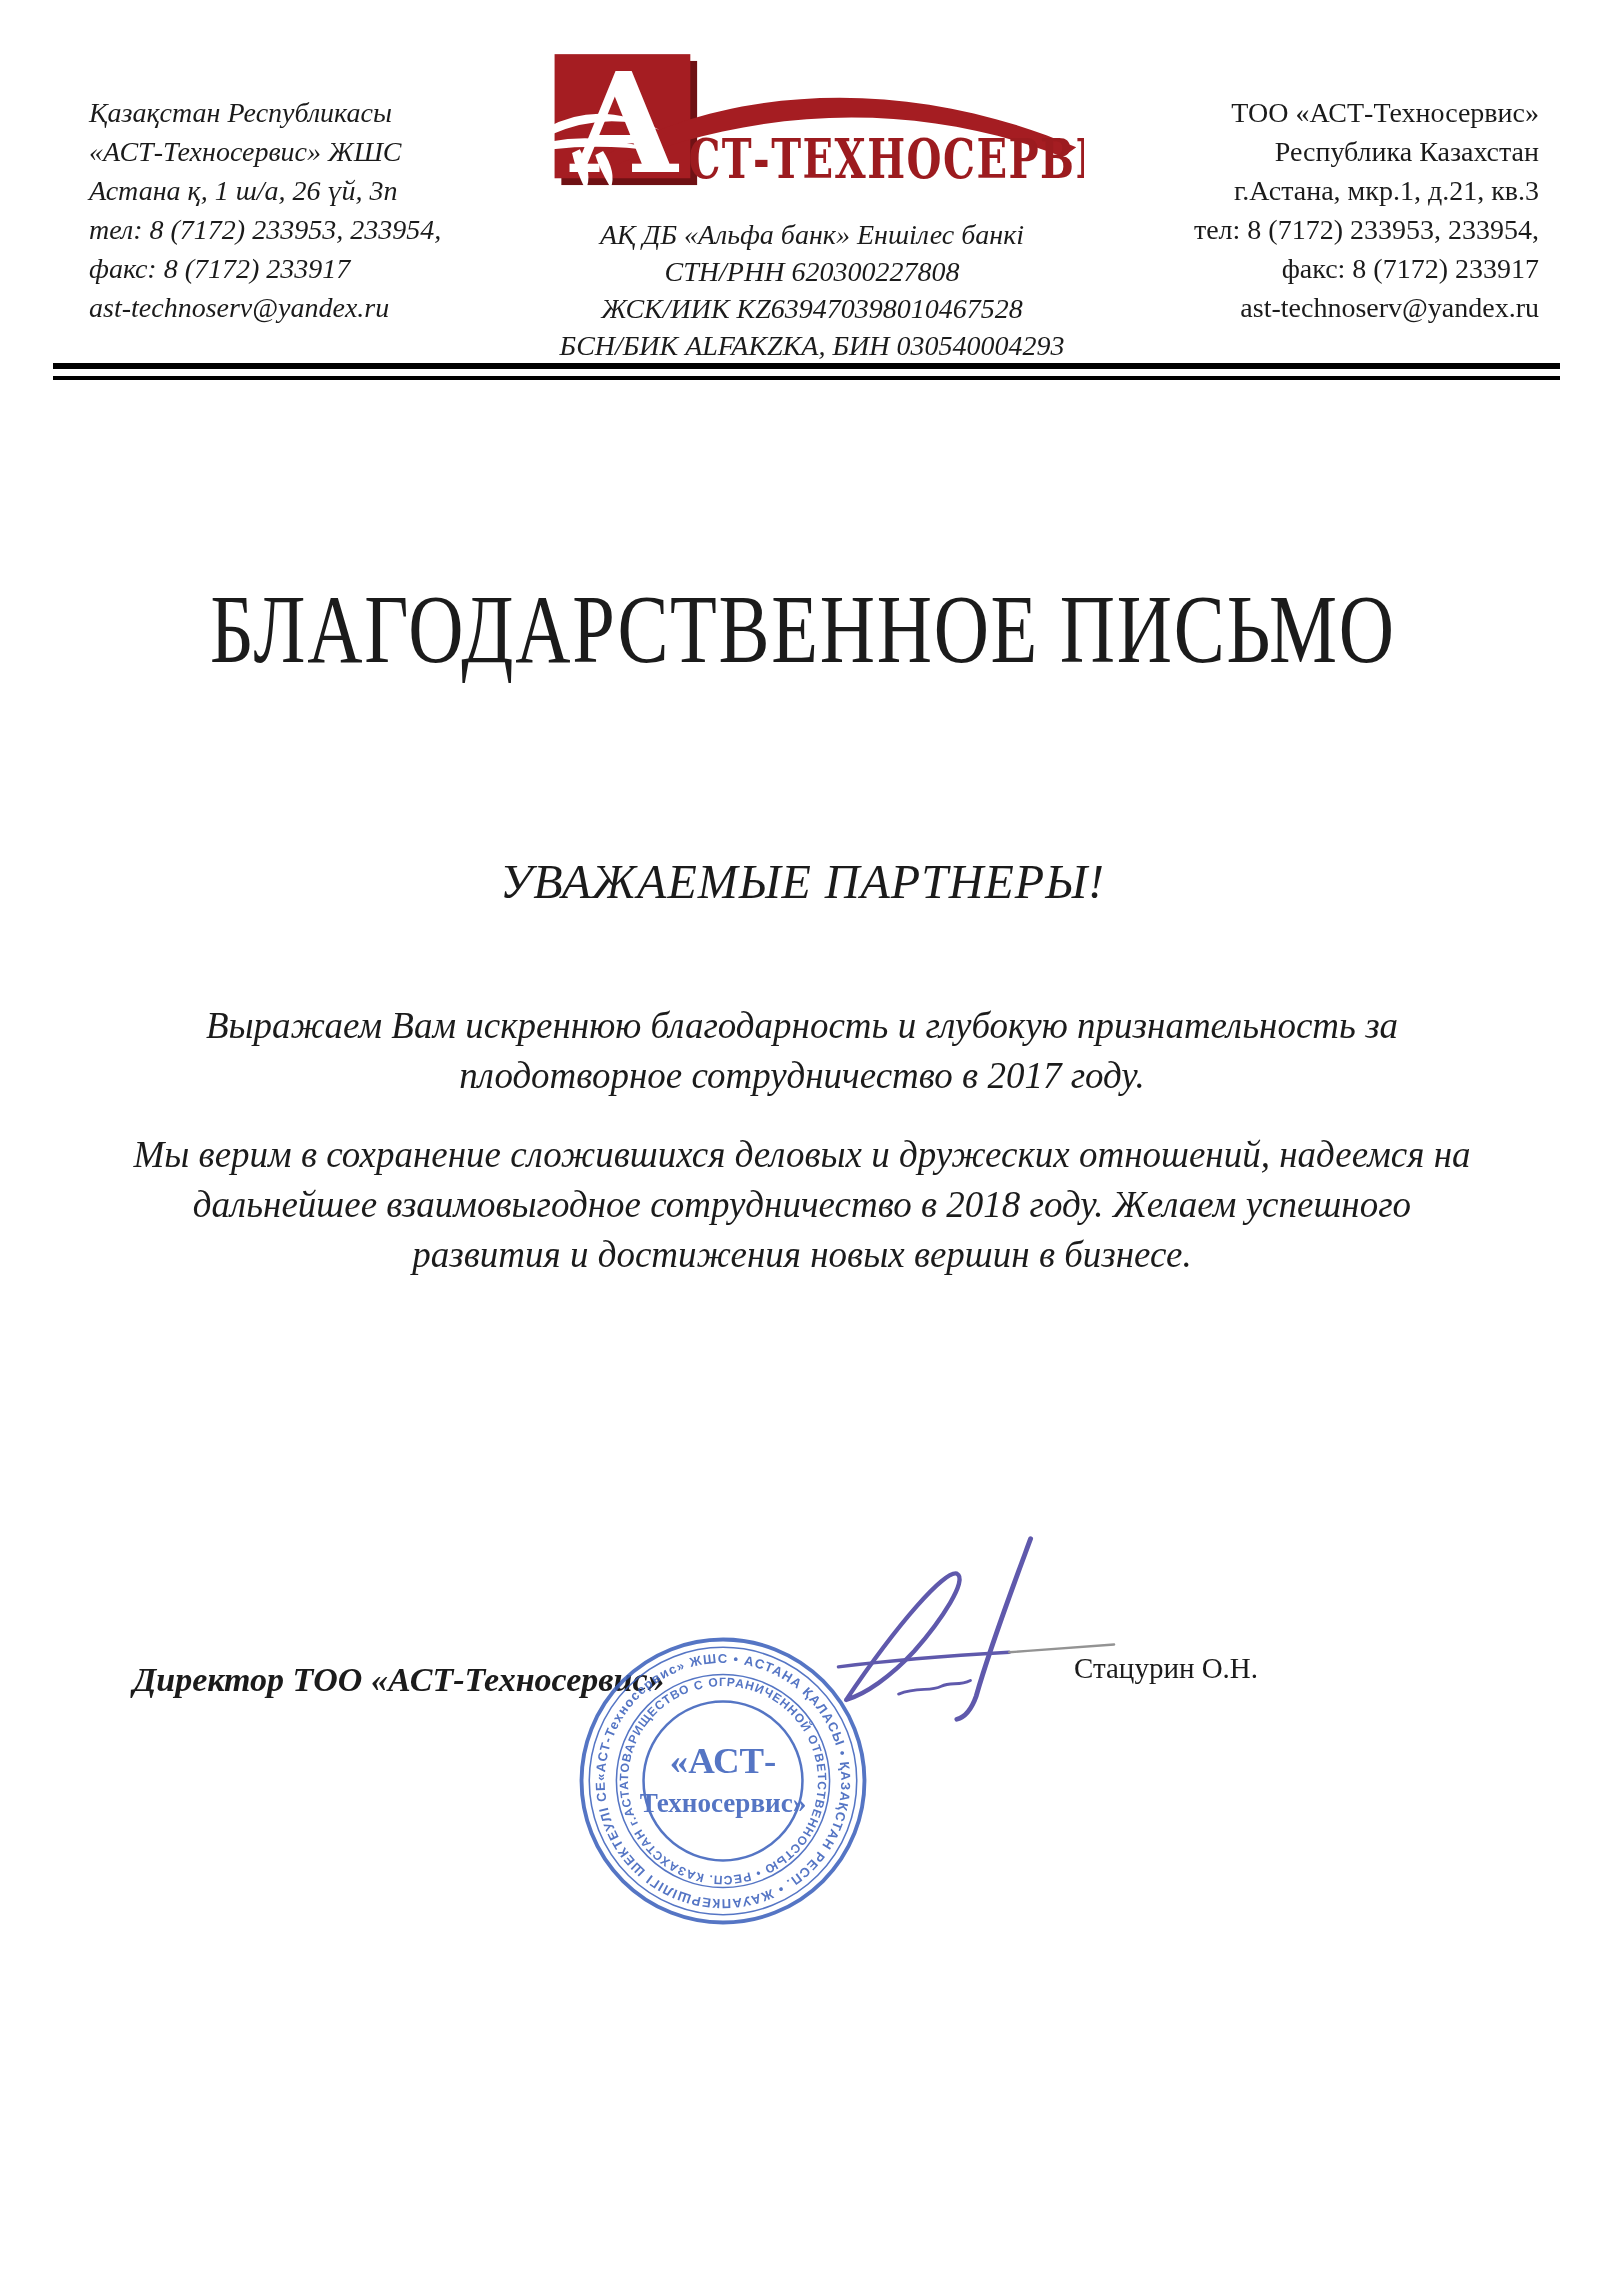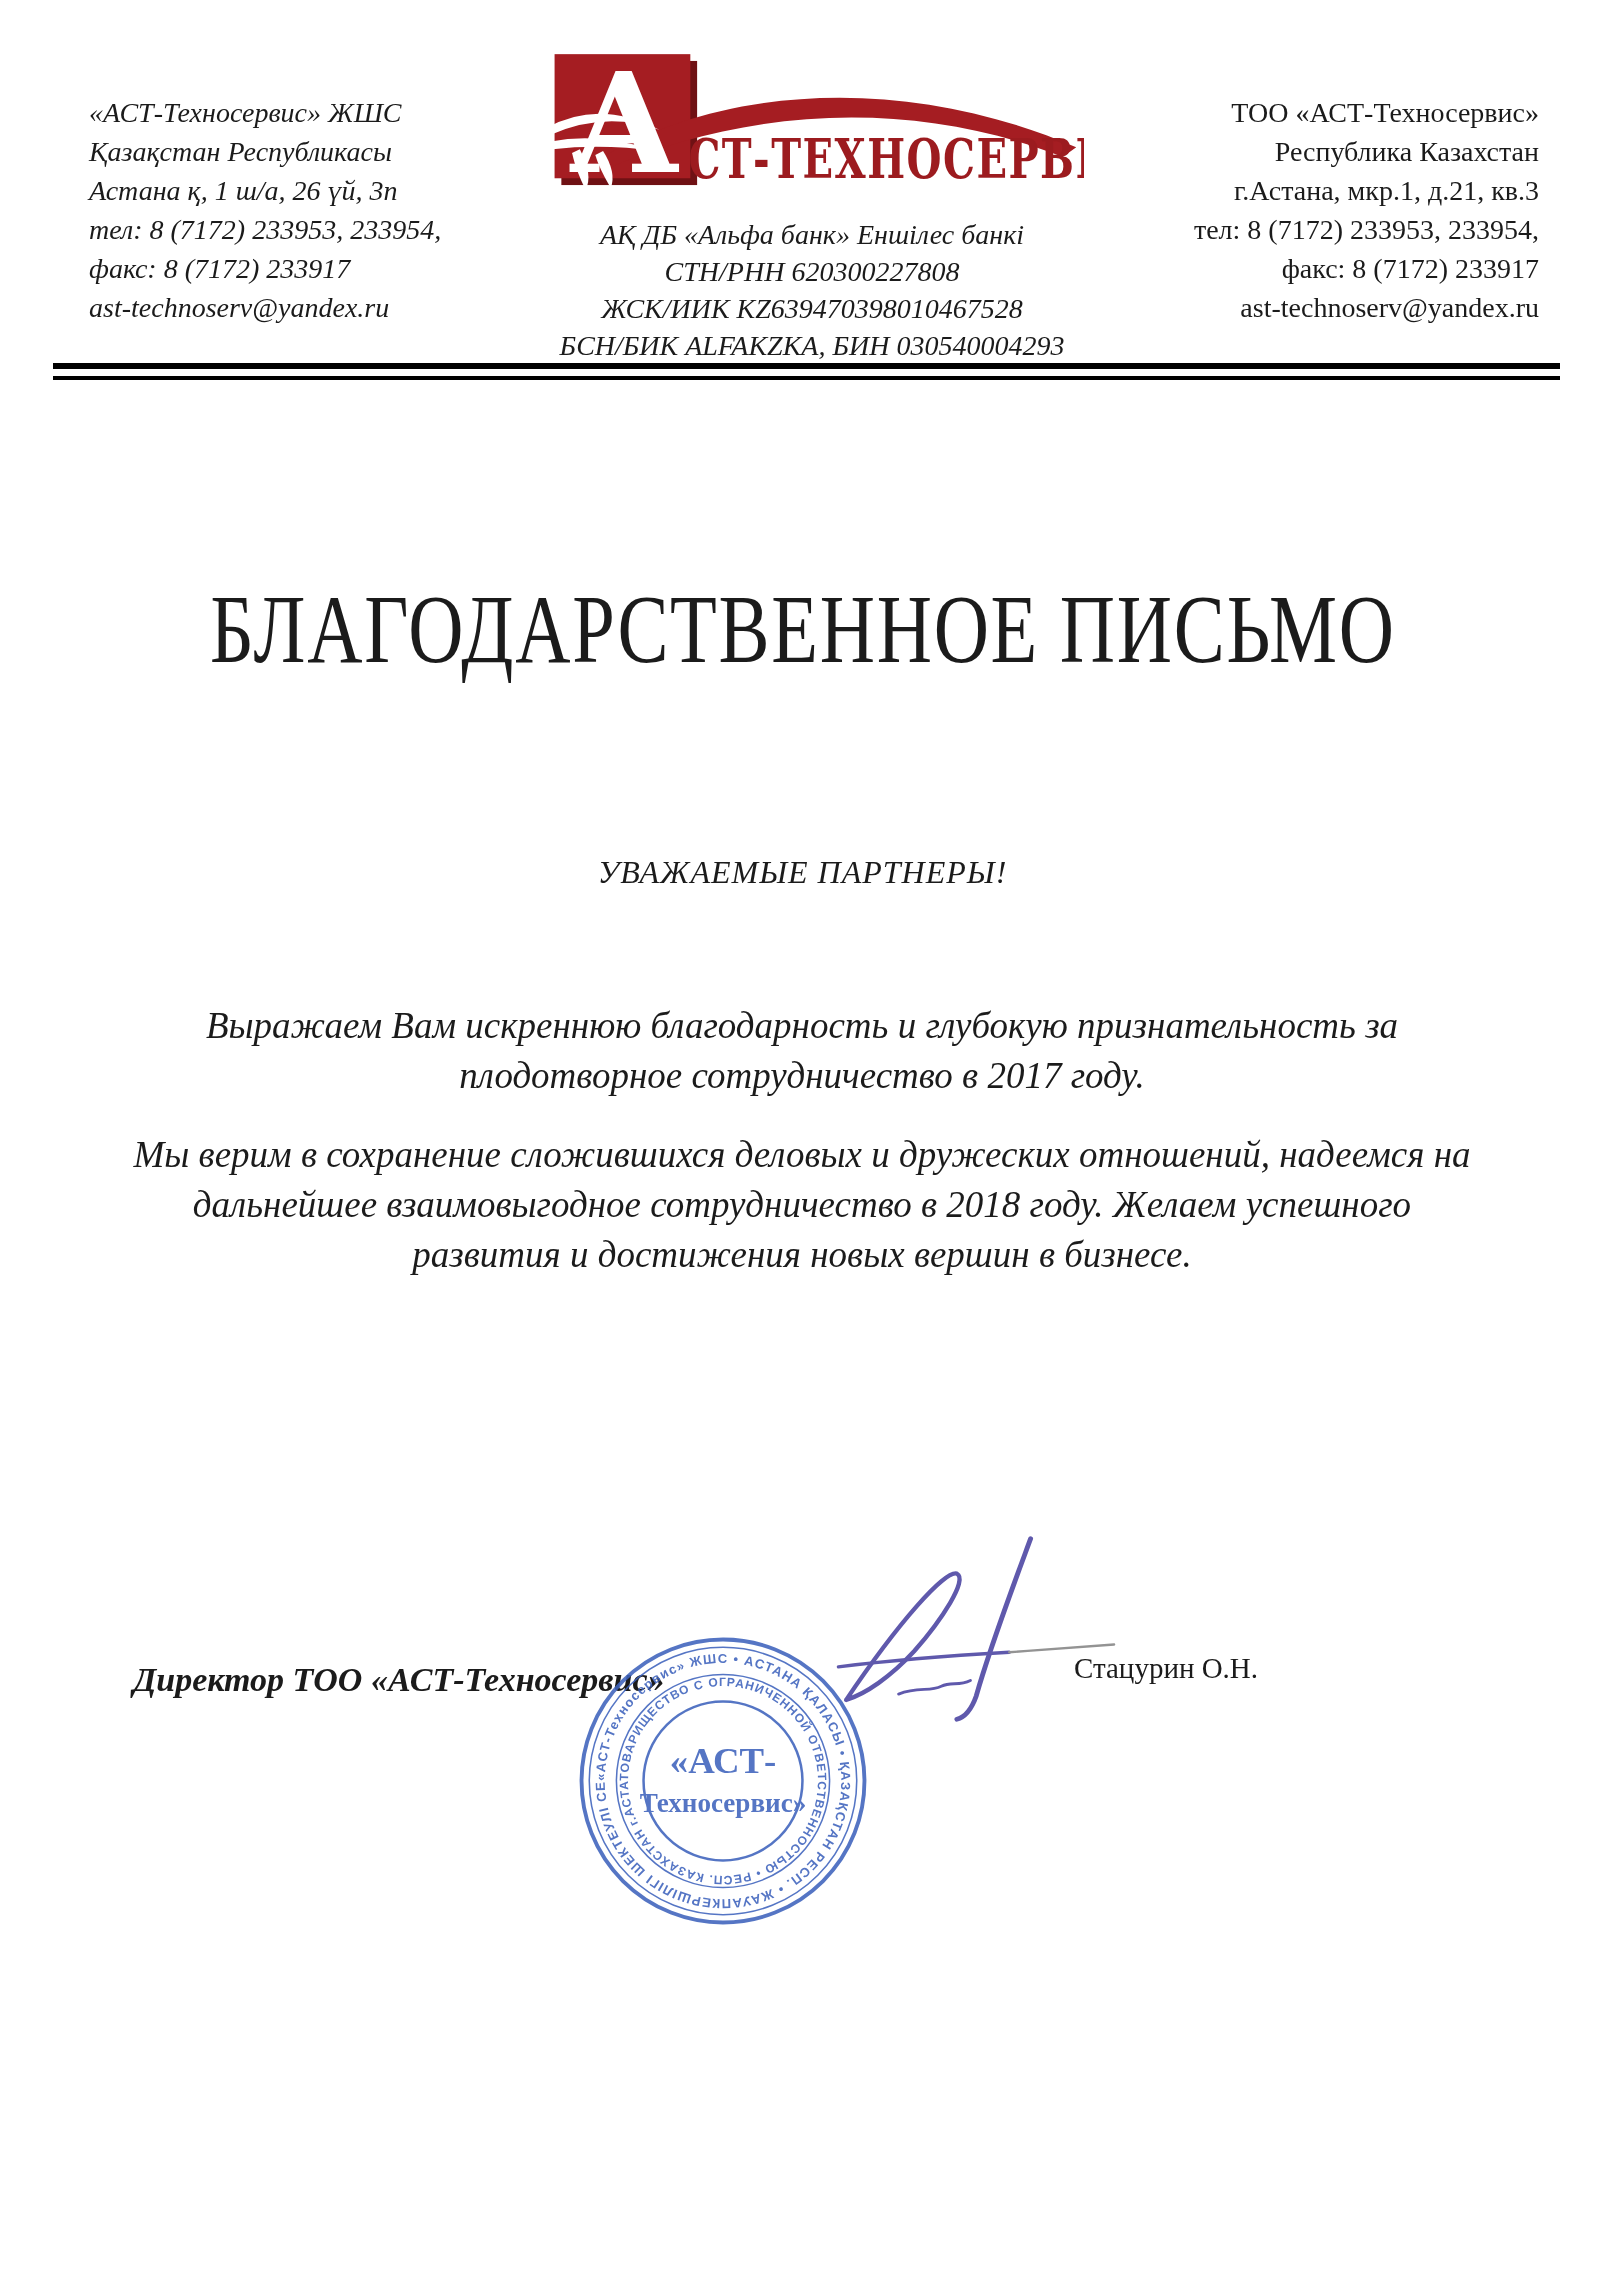--- a/index.html
+++ b/index.html
@@ -34,41 +34,41 @@
   .rule .bar2 { height:4.9px; background:#000; margin-top:6.8px; }
   
   .title { position:absolute; top:580px; left:0; width:100%; text-align:center; }
   .title span {
     display:inline-block;
     font-size:85px; font-weight:normal; letter-spacing:1.9px; white-space:nowrap;
     transform:scale(0.9,1.14); transform-origin:center center;
   }
   .greeting {
     position:absolute; top:854px; left:0; width:100%;
-    text-align:center; font-style:italic; font-size:32px; letter-spacing:1px;
+    text-align:center; font-style:italic; font-size:48px; letter-spacing:1px;
   }
   .body-text {
     position:absolute; top:1001px; left:84px; width:1436px;
     text-align:center; font-style:italic; font-size:37px; line-height:50px;
   }
   .para + .para { margin-top:29px;text-align:center; }
   
   .director-label { position:absolute; left:133px; top:1661px; font-weight:bold; font-size:34px;font-style:italic; }
   .director-name  { position:absolute; left:1074px; top:1652px; font-weight:normal; font-size:29px; }
   .stamp { position:absolute; left:567px; top:1625px; opacity:0.88; }
   .autograph { position:absolute; left:784px; top:1529px; opacity:0.92; }
 </style>
 </head>
 <body>
 
 <div class="page">
 
   <div class="hdr-left">
+      <div>Қазақстан Республикасы</div>
       <div>«АСТ-Техносервис» ЖШС</div>
-      <div>Қазақстан Республикасы</div>
       <div>Астана қ, 1 ш/а, 26 үй, 3п</div>
       <div>тел: 8 (7172) 233953, 233954,</div>
       <div>факс: 8 (7172) 233917</div>
       <div>ast-technoserv@yandex.ru</div>
     </div>
 
   <div class="hdr-right">
       <div>ТОО «АСТ-Техносервис»</div>
       <div>Республика Казахстан</div>
       <div>г.Астана, мкр.1, д.21, кв.3</div>

